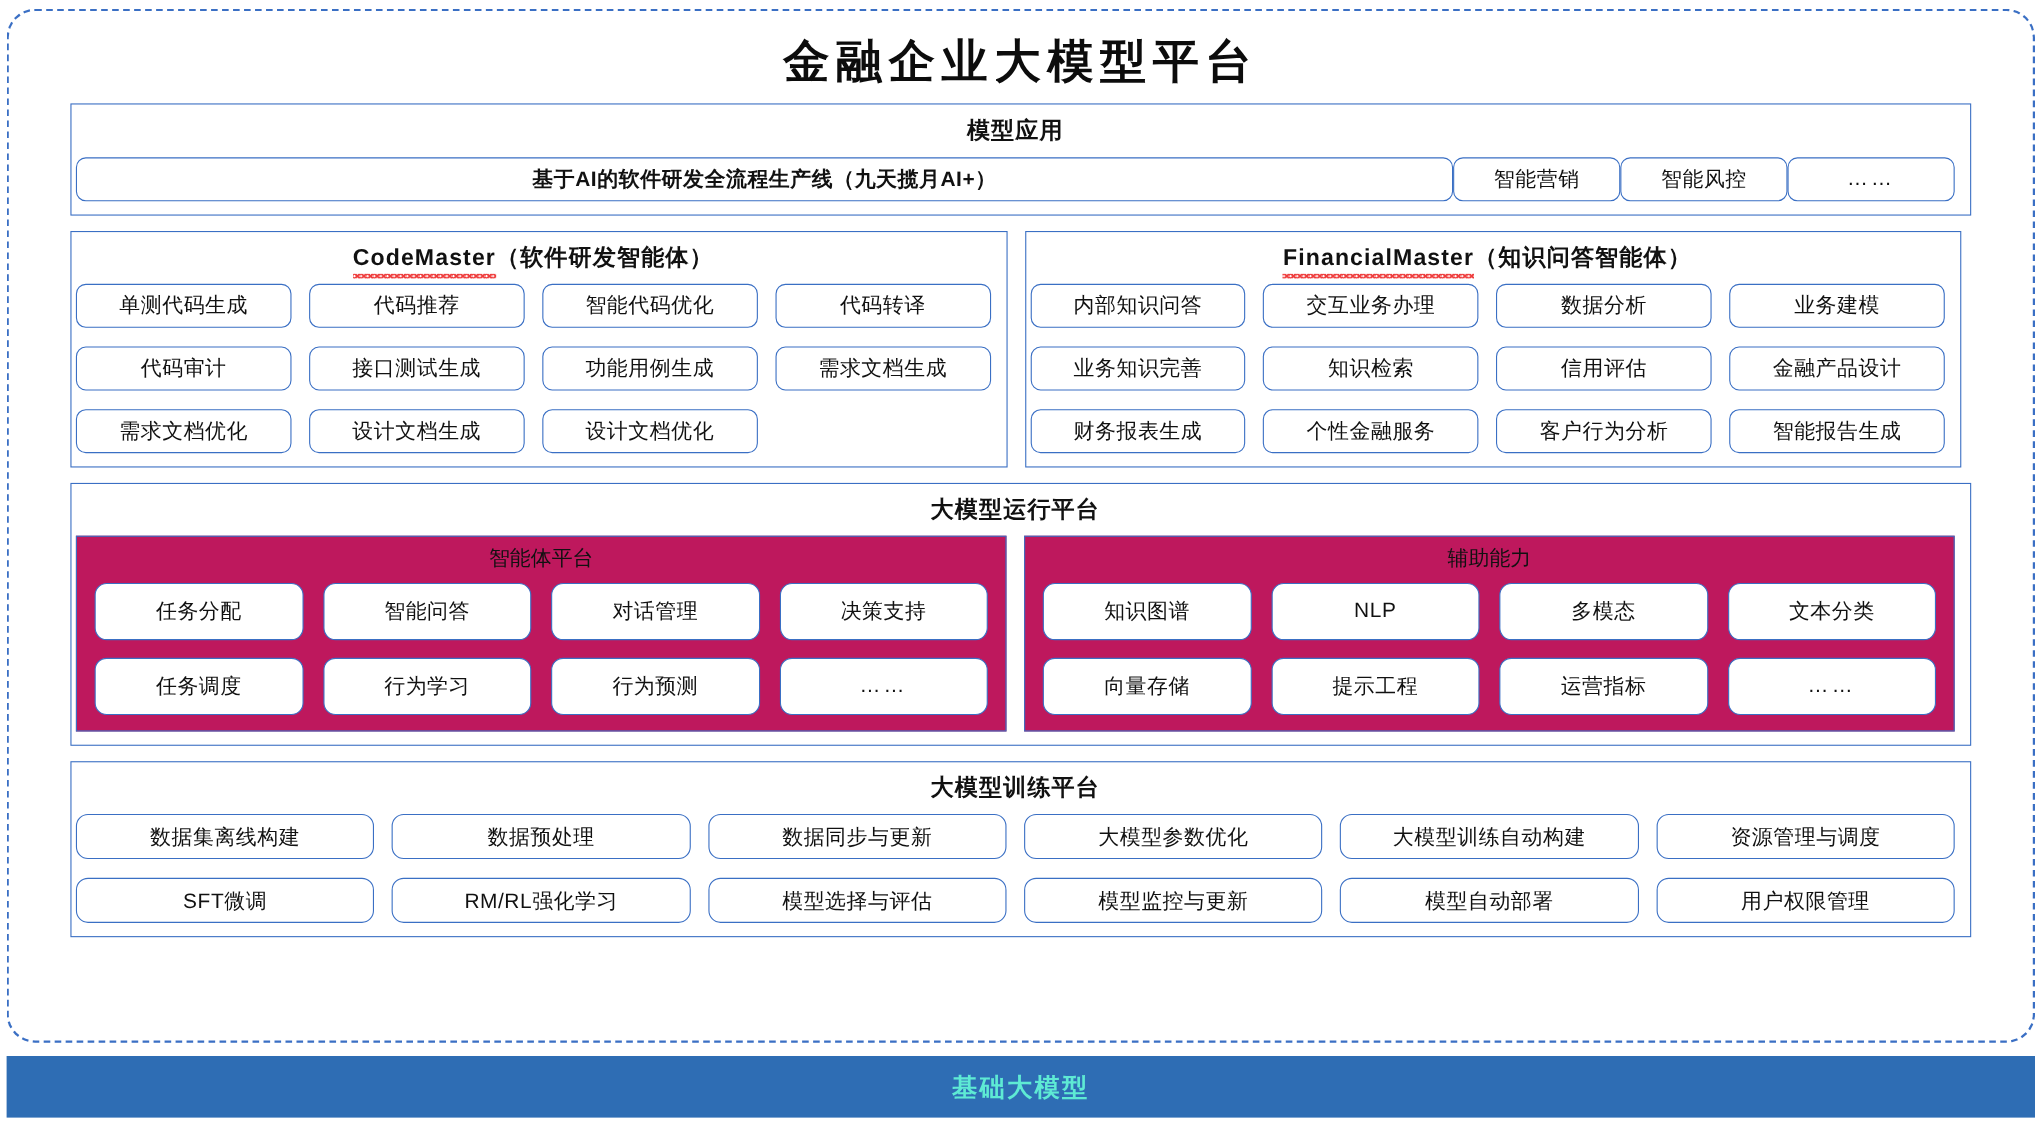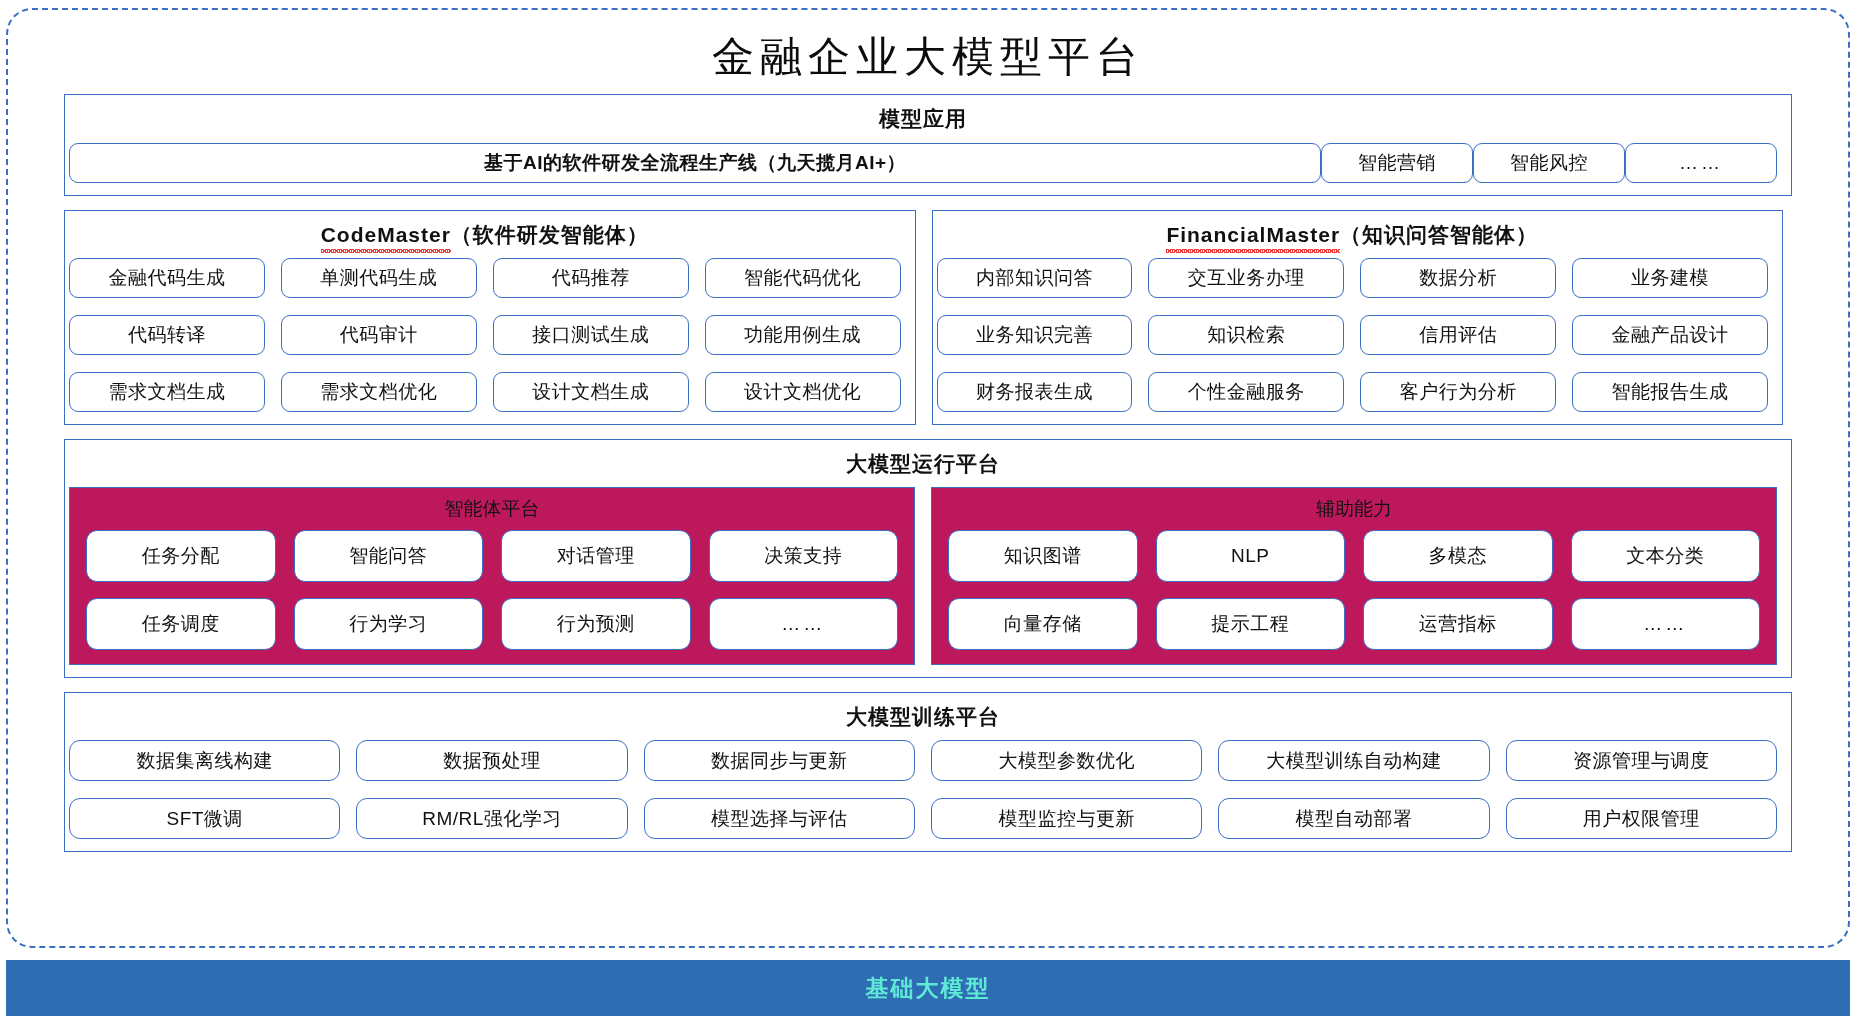--- a/index.html
+++ b/index.html
@@ -20,21 +20,21 @@
     border:2px dashed #3a6fc4;
     border-radius:26px;
     background:#fff;
   }
 
   
   .main-title{
     text-align:center;
     font-family:"Liberation Serif","DejaVu Serif",serif;
     font-size:42px;
-    font-weight:400;
+    font-weight:700;
     letter-spacing:6px;
     color:#0c0c0c;
     margin:22px 0 12px 0;
     line-height:1.2;
   }
 
   
   .panel{
     box-sizing:border-box;
     border:1.6px solid #3a6fc4;
@@ -167,21 +167,20 @@
         <div class="pill w-sm">智能风控</div>
         <div class="pill w-sm dots">……</div>
       </div>
     </div>
 
     <div class="two-col">
 
       <div class="panel">
         <div class="panel-title"><span class="squiggle">CodeMaster</span><span>（软件研发智能体）</span></div>
         <div class="grid4">
-          <div class="pill">金融代码生成</div>
           <div class="pill">单测代码生成</div>
           <div class="pill">代码推荐</div>
           <div class="pill">智能代码优化</div>
           <div class="pill">代码转译</div>
           <div class="pill">代码审计</div>
           <div class="pill">接口测试生成</div>
           <div class="pill">功能用例生成</div>
           <div class="pill">需求文档生成</div>
           <div class="pill">需求文档优化</div>
           <div class="pill">设计文档生成</div>

